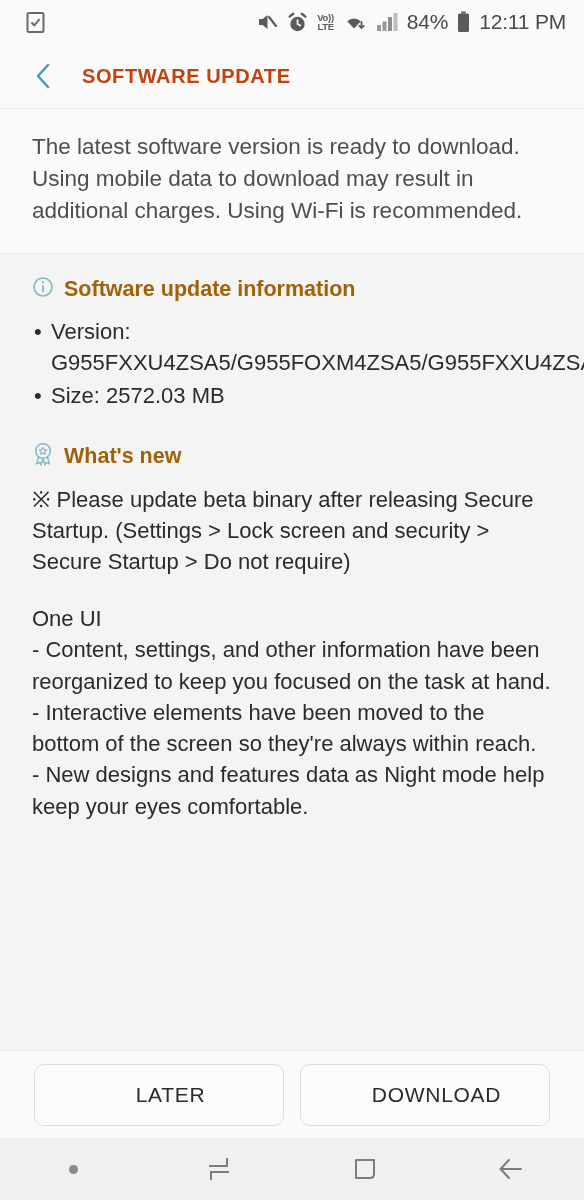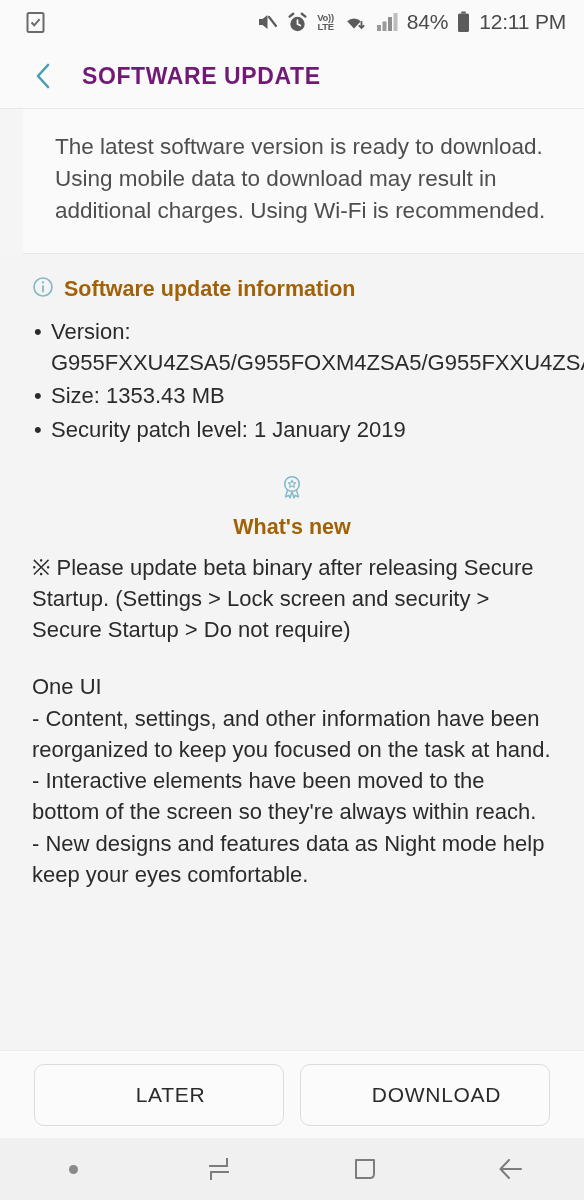--- a/index.html
+++ b/index.html
@@ -82,35 +82,34 @@
   .back-btn {
     width: 34px;
     height: 34px;
     display: flex;
     align-items: center;
     justify-content: center;
     cursor: pointer;
     flex: 0 0 auto;
   }
   .page-title {
-    font-size: 23px;
+    font-size: 20px;
     font-weight: bold;
-    color: #701a75;
+    color: #c2410c;
     letter-spacing: 0.6px;
     margin-left: 22px;
   }
 
   
   .intro {
     background: #fafafa;
     padding: 22px 32px 26px 32px;
     box-sizing: border-box;
     flex: 0 0 auto;
     border-bottom: 1px solid #e6e6e6;
-    margin-left: 23px;
   }
   .intro p {
     margin: 0;
     font-size: 22.5px;
     line-height: 1.42;
     color: #4e4e4e;
   }
 
   
   .body-scroll {
@@ -125,21 +124,20 @@
     display: flex;
     align-items: center;
     gap: 10px;
     color: #a16207;
     font-size: 21.5px;
     font-weight: bold;
     margin-bottom: 12px;
   }
   .section-head.whats-new {
     margin-top: 30px;
-    flex-direction: column;
   }
   .bullets {
     margin: 0;
     padding: 0;
     list-style: none;
   }
   .bullets li {
     font-size: 22px;
     line-height: 1.42;
     color: #2b2b2b;
@@ -298,22 +296,21 @@
           <circle cx="11" cy="11" r="9" fill="none" stroke="#7fb8c9" stroke-width="1.6"></circle>
           <circle cx="11" cy="6.4" r="1.15" fill="#7fb8c9"></circle>
           <rect x="10.1" y="9.2" width="1.8" height="7.2" rx="0.8" fill="#7fb8c9"></rect>
         </svg>
       </span>
       <span>Software update information</span>
     </div>
 
     <ul class="bullets">
       <li>Version: G955FXXU4ZSA5/G955FOXM4ZSA5/G955FXXU4ZSA7</li>
-      <li>Size: 1353.43 MB</li>
-      <li>Security patch level: 1 January 2019</li>
+      <li>Size: 2572.03 MB</li>
     </ul>
 
     <div class="section-head whats-new">
       <span>
         <svg width="22" height="24" viewBox="0 0 22 24">
           <circle cx="11" cy="9" r="7.3" fill="none" stroke="#7fb8c9" stroke-width="1.5"></circle>
           <path d="M11 5.2 L12.1 7.6 L14.7 7.9 L12.8 9.7 L13.3 12.3 L11 11 L8.7 12.3 L9.2 9.7 L7.3 7.9 L9.9 7.6 Z" fill="none" stroke="#7fb8c9" stroke-width="1.1" stroke-linejoin="round"></path>
           <path d="M6.6 14.6 L4.6 22 L7.8 20.3 L9 23 L10.8 17.2" fill="none" stroke="#7fb8c9" stroke-width="1.4" stroke-linejoin="round"></path>
           <path d="M15.4 14.6 L17.4 22 L14.2 20.3 L13 23 L11.2 17.2" fill="none" stroke="#7fb8c9" stroke-width="1.4" stroke-linejoin="round"></path>
         </svg>

